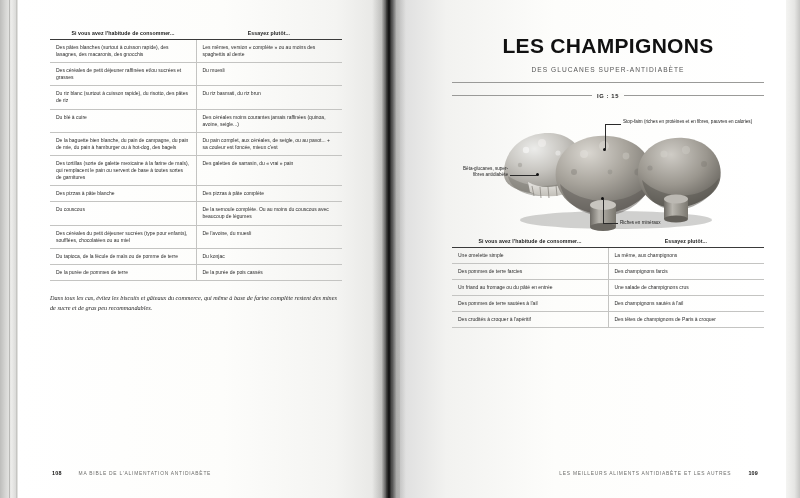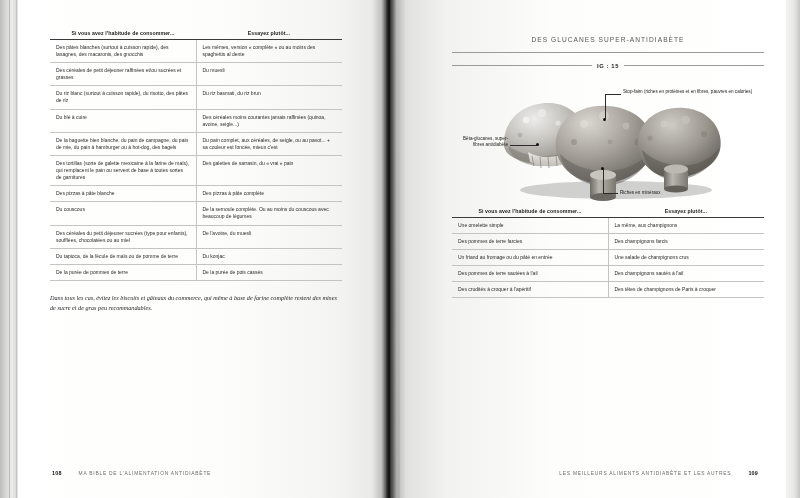--- a/index.html
+++ b/index.html
@@ -173,20 +173,21 @@
   </div>
 
   <div class="footer footer-left">
     <div class="frow">
       <span class="pnum">108</span>
       <span>MA BIBLE DE L'ALIMENTATION ANTIDIABÈTE</span>
     </div>
   </div>
 
   <div class="right-content">
+    <h1 class="title">LES CHAMPIGNONS</h1>
     <div class="subtitle">DES GLUCANES SUPER-ANTIDIABÈTE</div>
 
     <div class="ig-wrap">
       <div class="ig-rule top"></div>
       <div class="ig-rule bot"></div>
       <div style="position:absolute;left:0;right:0;top:2px;text-align:center;">
         <span class="ig-label" style="position:static;display:inline-block;">IG : 15</span>
       </div>
     </div>
 

